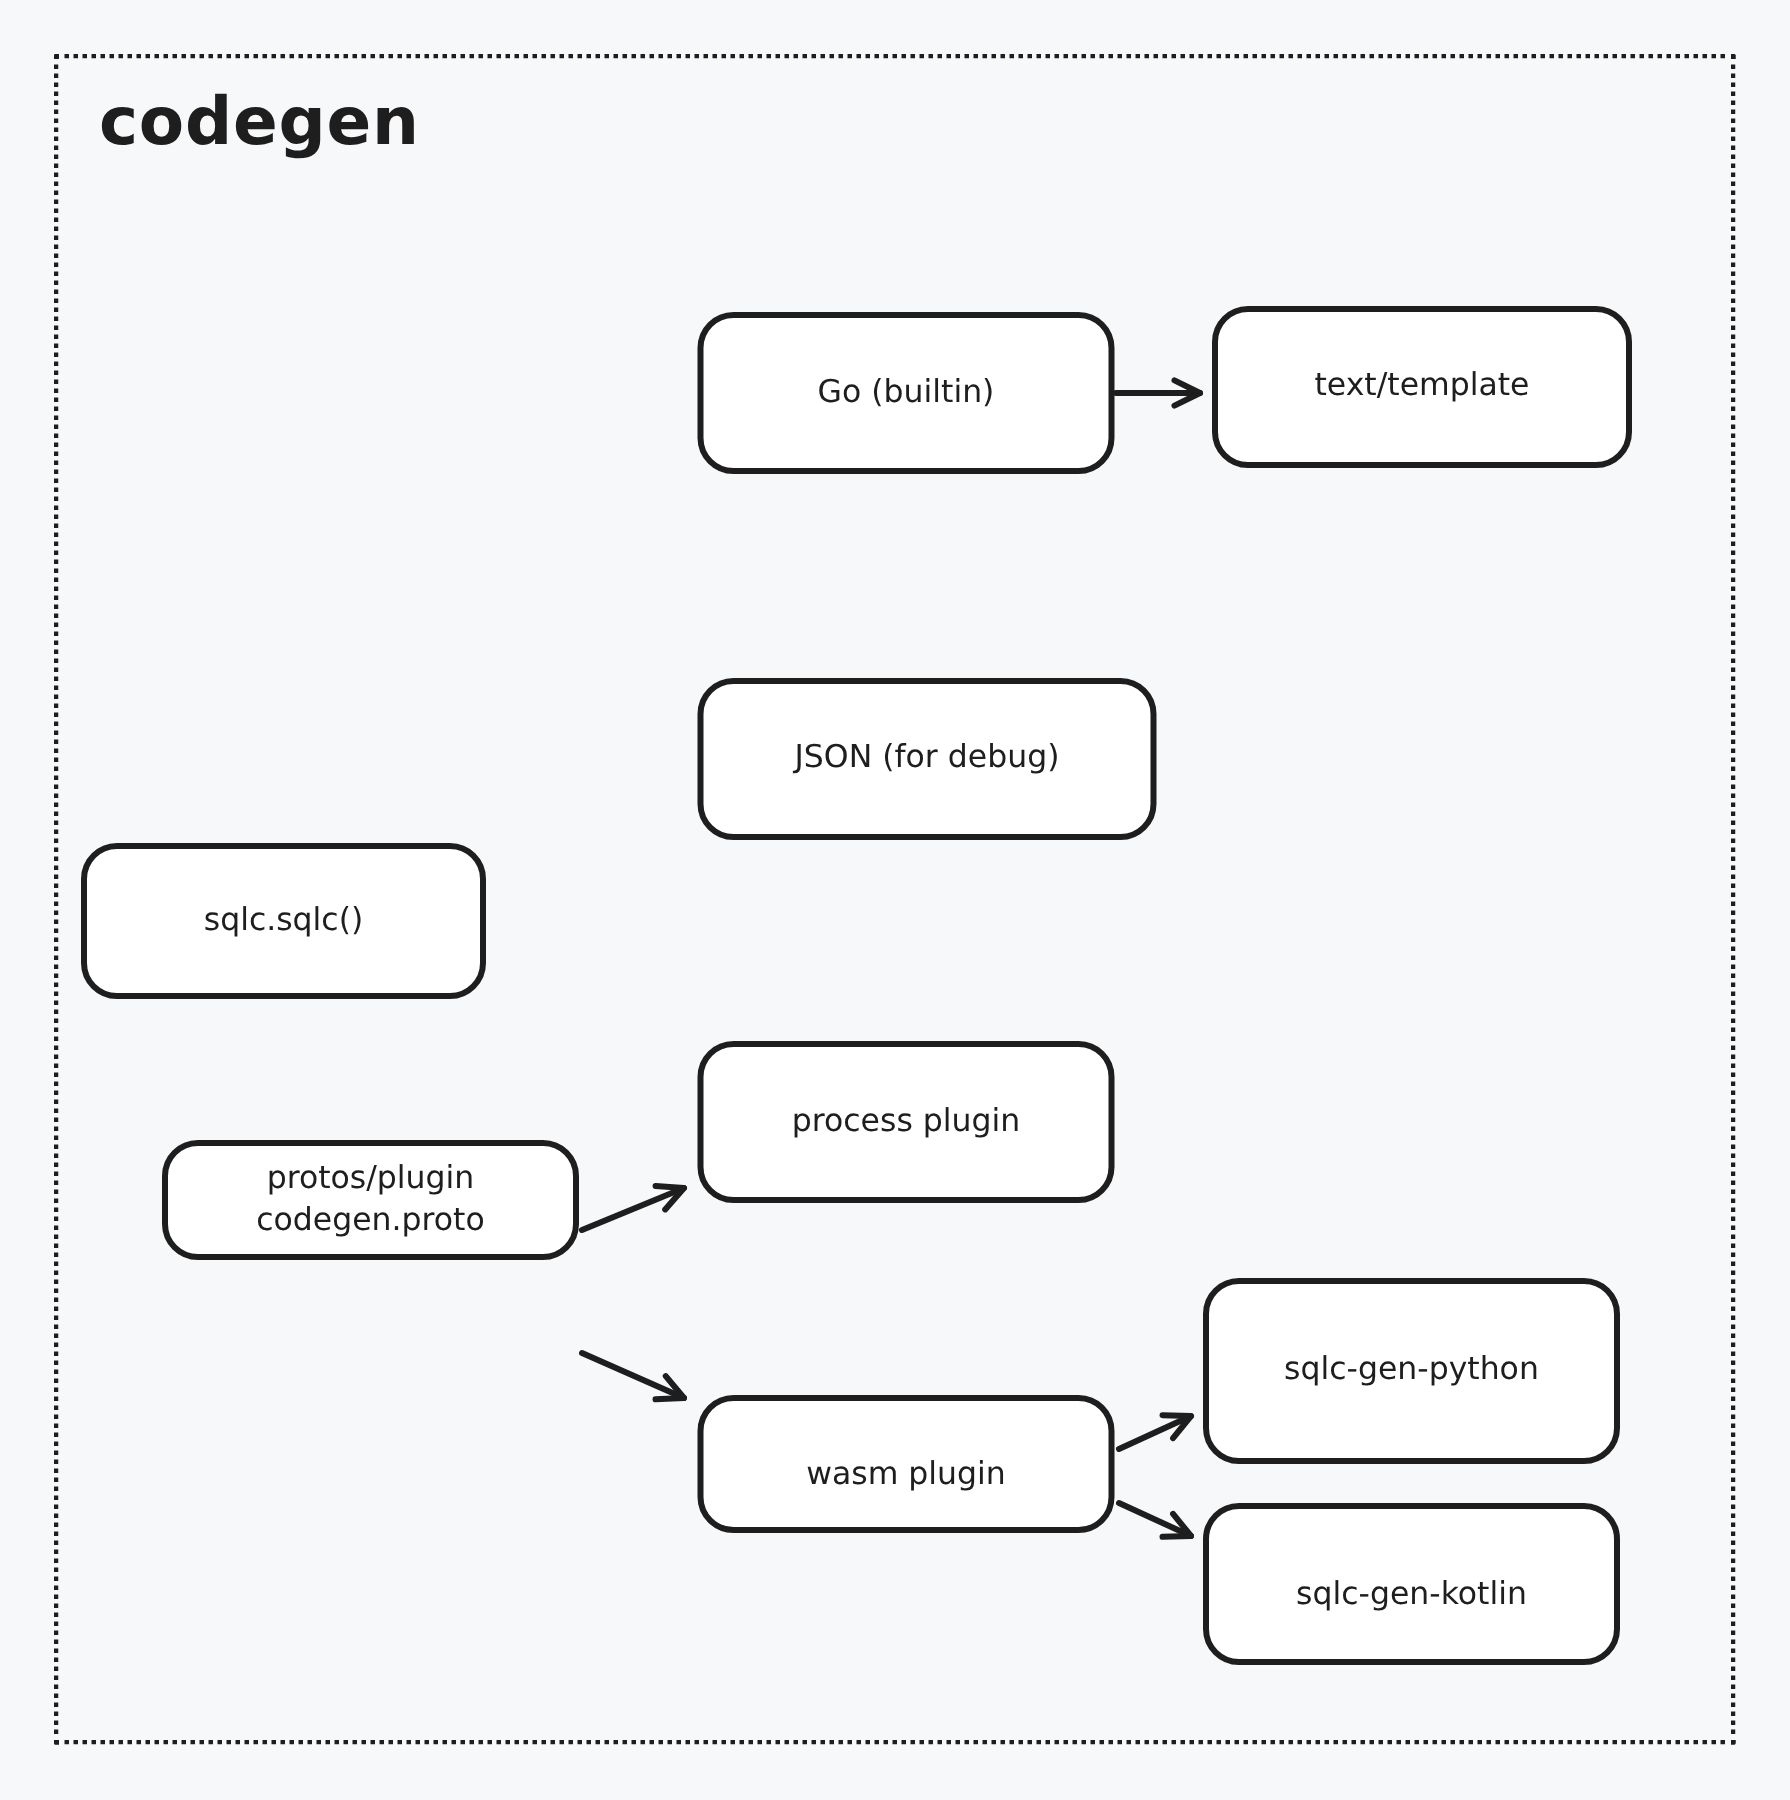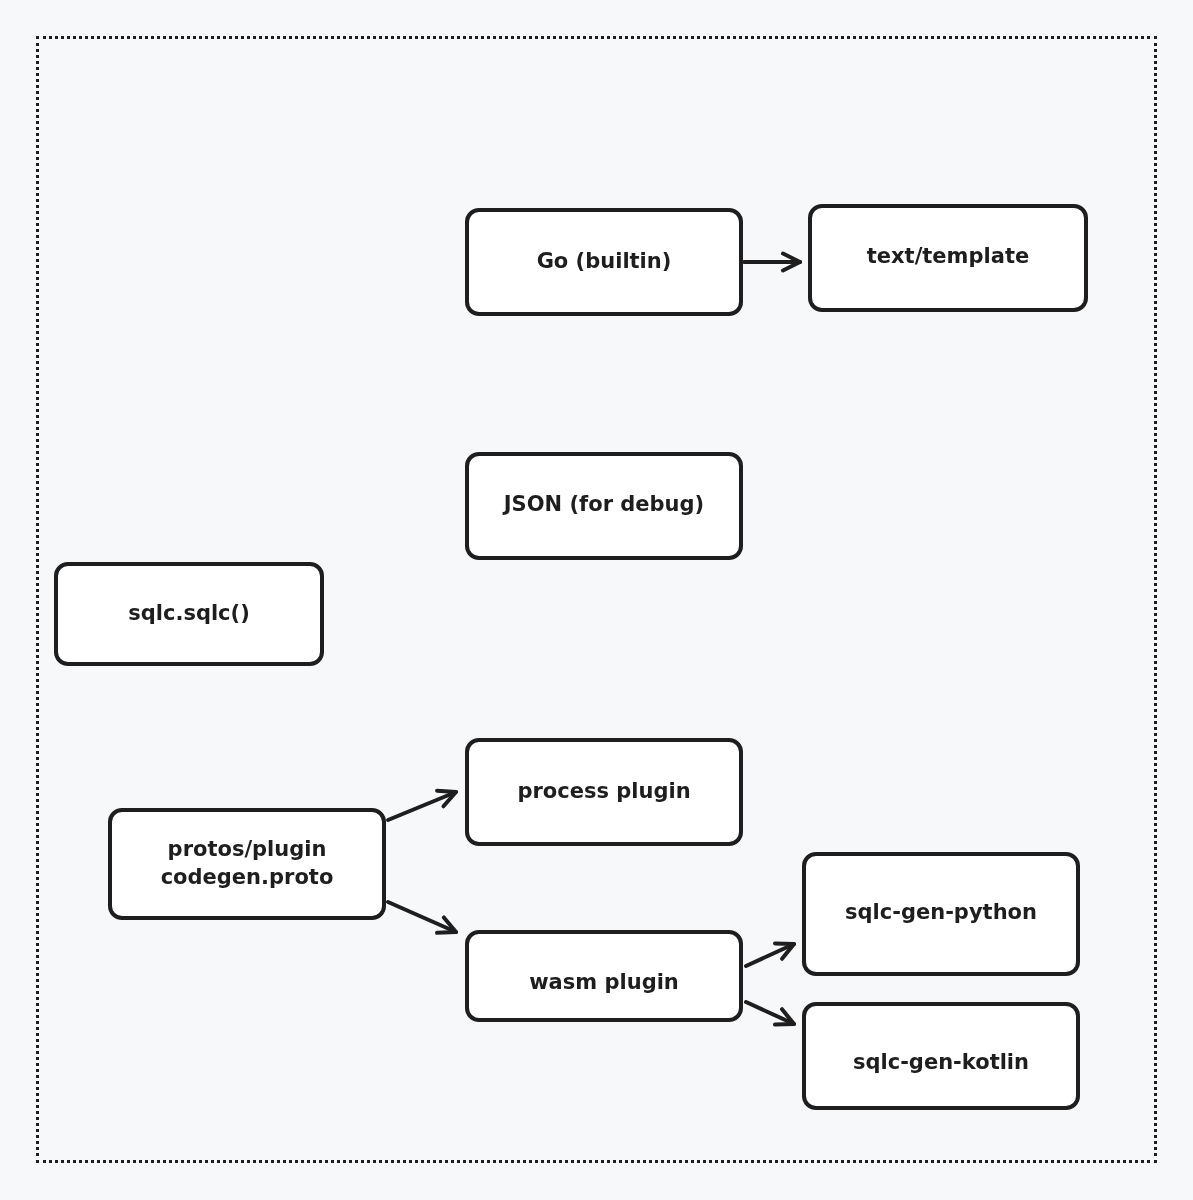--- a/index.html
+++ b/index.html
@@ -41,25 +41,25 @@
     font-weight: 700;
     letter-spacing: 0.5px;
     color: #1e1e1e;
     white-space: nowrap;
   }
   .node {
     position: absolute;
     box-sizing: border-box;
     background: #ffffff;
     border: 4px solid #1e1e1e;
-    border-radius: 14px;
+    border-radius: 24px;
     color: #1e1e1e;
     font-family: "DejaVu Sans", sans-serif;
     font-size: 21px;
-    font-weight: 700;
+    font-weight: 400;
     line-height: 1.32;
     text-align: center;
     white-space: pre-line;
     display: flex;
     justify-content: center;
   }
   .node .node-label {
     display: block;
     width: 100%;
     white-space: pre-line;
@@ -86,20 +86,21 @@
     fill: none;
   }
 </style>
 </head>
 <body>
 
 <div id="canvas">
 
   <div id="frame"></div>
 
+  <div id="title">codegen</div>
 
   <svg class="edges" id="edge-layer">
       <g>
         <line x1="744" y1="262" x2="800" y2="262"></line>
         <path d="M 782.975002547015 270.4350140323449 L 800 262 L 782.975002547015 253.56498596765513"></path>
       </g>
       <g>
         <line x1="388" y1="820" x2="456" y2="792"></line>
         <path d="M 443.4689876787695 806.2819372007151 L 456 792 L 437.0457277785044 790.6825917286427"></path>
       </g>
@@ -113,23 +114,23 @@
       </g>
       <g>
         <line x1="746" y1="1002" x2="794" y2="1024"></line>
         <path d="M 775.0086853759738 1024.5744291525032 L 794 1024 L 782.0376620352794 1009.2384800776545"></path>
       </g>
     </svg>
 
   <div id="node-layer">
       <div class="node vc" style="left: 465px; top: 208px; width: 278px; height: 108px;"><span class="node-label">Go (builtin)</span></div>
       <div class="node vm-up" style="left: 808px; top: 204px; width: 280px; height: 108px;"><span class="node-label">text/template</span></div>
-      <div class="node vm-up" style="left: 465px; top: 452px; width: 278px; height: 108px;"><span class="node-label">JSON (for debug)</span></div>
+      <div class="node vm-up" style="left: 465px; top: 452px; width: 306px; height: 108px;"><span class="node-label">JSON (for debug)</span></div>
       <div class="node vc" style="left: 54px; top: 562px; width: 270px; height: 104px;"><span class="node-label">sqlc.sqlc()</span></div>
-      <div class="node vc" style="left: 465px; top: 694px; width: 278px; height: 108px; margin-top: 44px;"><span class="node-label">process plugin</span></div>
-      <div class="node vc" style="left: 108px; top: 808px; width: 278px; height: 112px; align-items: center;"><span class="node-label">protos/plugin
+      <div class="node vc" style="left: 465px; top: 694px; width: 278px; height: 108px;"><span class="node-label">process plugin</span></div>
+      <div class="node vc" style="left: 108px; top: 760px; width: 278px; height: 80px; align-items: center;"><span class="node-label">protos/plugin
 codegen.proto</span></div>
       <div class="node vm-up" style="left: 802px; top: 852px; width: 278px; height: 124px;"><span class="node-label">sqlc-gen-python</span></div>
       <div class="node vm-dn" style="left: 465px; top: 930px; width: 278px; height: 92px;"><span class="node-label">wasm plugin</span></div>
       <div class="node vm-dn" style="left: 802px; top: 1002px; width: 278px; height: 108px;"><span class="node-label">sqlc-gen-kotlin</span></div>
     </div>
 
 </div>
 
 </body></html>

